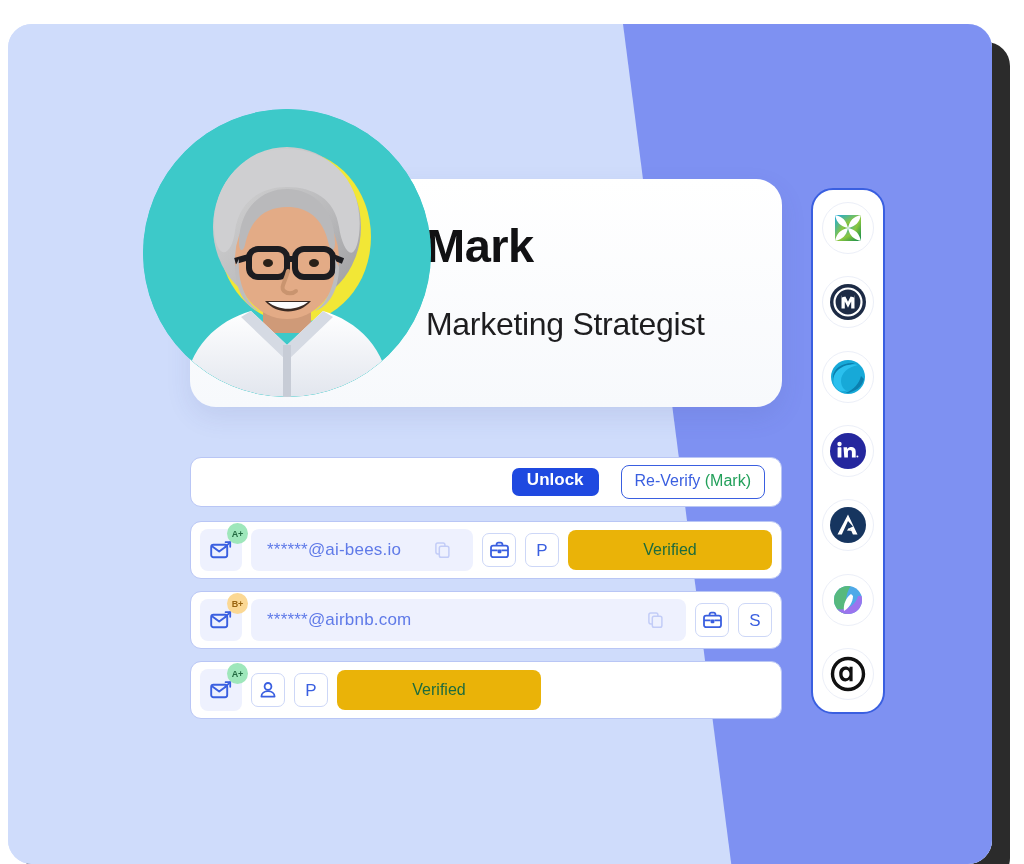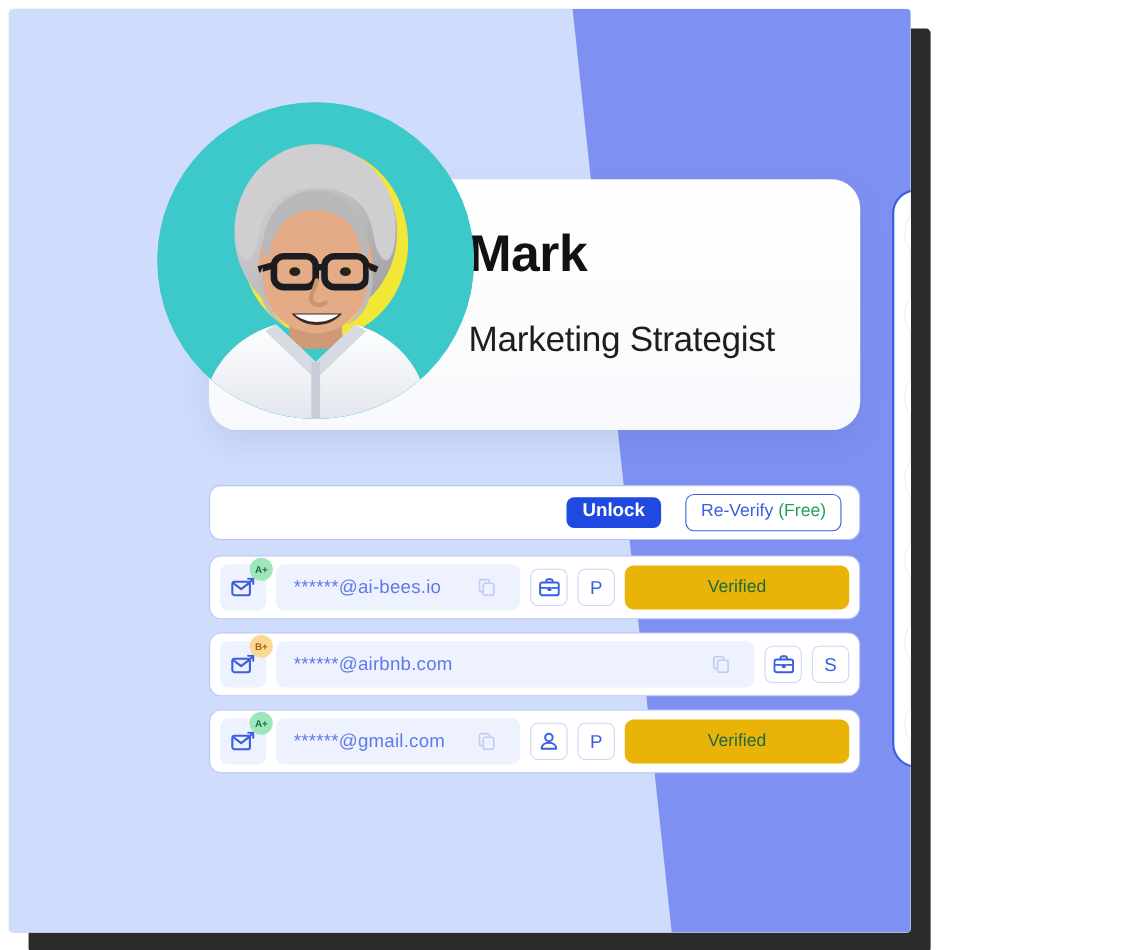--- a/index.html
+++ b/index.html
@@ -10,23 +10,23 @@
     overflow: hidden;
   }
   .stage {
     position: relative;
     width: 1024px; height: 864px;
     background: #ffffff;
   }
   
   .device {
     position: absolute;
-    left: 8px; top: 8px;
-    width: 820px; height: 840px;
-    border-radius: 4px;
+    left: 8px; top: 24px;
+    width: 984px; height: 840px;
+    border-radius: 24px;
     overflow: hidden;
     background: #cfdcfb;
     box-shadow: 18px 18px 0 0 #2b2b2b;
   }
   .bg-light {
     position: absolute; inset: 0;
     background: #cfdcfb;
   }
   
   .bg-wedge {
@@ -291,21 +291,21 @@
 
     <div class="profile-card">
       <div class="profile-text">
         <div class="profile-name">Mark</div>
         <div class="profile-title">Marketing Strategist</div>
       </div>
     </div>
 
     <div class="action-bar">
       <button class="btn-unlock">Unlock</button>
-      <button class="btn-reverify"><span>Re-Verify</span><span class="free"> (Free)</span></button>
+      <button class="btn-reverify"><span>Re-Verify</span><span class="free"> (Mark)</span></button>
     </div>
 
     <div class="email-row row1">
       <div class="mail-cell">
         <svg width="22" height="18" viewBox="0 0 22 18">
           <rect x="1.2" y="3.8" width="16" height="12.4" rx="2.2" fill="none" stroke="#3a5fe0" stroke-width="1.9"></rect>
           <path d="M2.4 5.4L9.2 10.6 16 5.4" fill="none" stroke="#3a5fe0" stroke-width="1.9" stroke-linecap="round" stroke-linejoin="round"></path>
           <path d="M15.6 1.2h4.6v4.6" fill="none" stroke="#3a5fe0" stroke-width="1.8" stroke-linecap="round" stroke-linejoin="round"></path>
           <path d="M20.2 1.2l-5 5" fill="none" stroke="#3a5fe0" stroke-width="1.8" stroke-linecap="round"></path>
         </svg>
@@ -360,27 +360,20 @@
 
     <div class="email-row row3">
       <div class="mail-cell">
         <svg width="22" height="18" viewBox="0 0 22 18">
           <rect x="1.2" y="3.8" width="16" height="12.4" rx="2.2" fill="none" stroke="#3a5fe0" stroke-width="1.9"></rect>
           <path d="M2.4 5.4L9.2 10.6 16 5.4" fill="none" stroke="#3a5fe0" stroke-width="1.9" stroke-linecap="round" stroke-linejoin="round"></path>
           <path d="M15.6 1.2h4.6v4.6" fill="none" stroke="#3a5fe0" stroke-width="1.8" stroke-linecap="round" stroke-linejoin="round"></path>
           <path d="M20.2 1.2l-5 5" fill="none" stroke="#3a5fe0" stroke-width="1.8" stroke-linecap="round"></path>
         </svg>
         <div class="grade-badge grade-a">A+</div>
-      </div>
-      <div class="email-field">
-        <span class="email-text">******@gmail.com</span>
-        <svg class="copy-icon" width="15" height="16" viewBox="0 0 15 16">
-          <rect x="0.9" y="0.9" width="9" height="11" rx="1.8" fill="none" stroke="#5f7ae8" stroke-width="1.5"></rect>
-          <rect x="4.3" y="4.2" width="9.6" height="11" rx="1.8" fill="#eef1fe" stroke="#5f7ae8" stroke-width="1.5"></rect>
-        </svg>
       </div>
       <div class="sq-btn">
         <svg width="18" height="18" viewBox="0 0 18 18">
           <circle cx="9" cy="5.4" r="3.4" fill="none" stroke="#3a5fe0" stroke-width="1.8"></circle>
           <path d="M2.4 15.6c0-3.4 3-5.4 6.6-5.4s6.6 2 6.6 5.4z" fill="none" stroke="#3a5fe0" stroke-width="1.8" stroke-linejoin="round"></path>
         </svg>
       </div>
       <div class="sq-btn letter">P</div>
       <div class="status-pill status-verified">Verified</div>
     </div>

